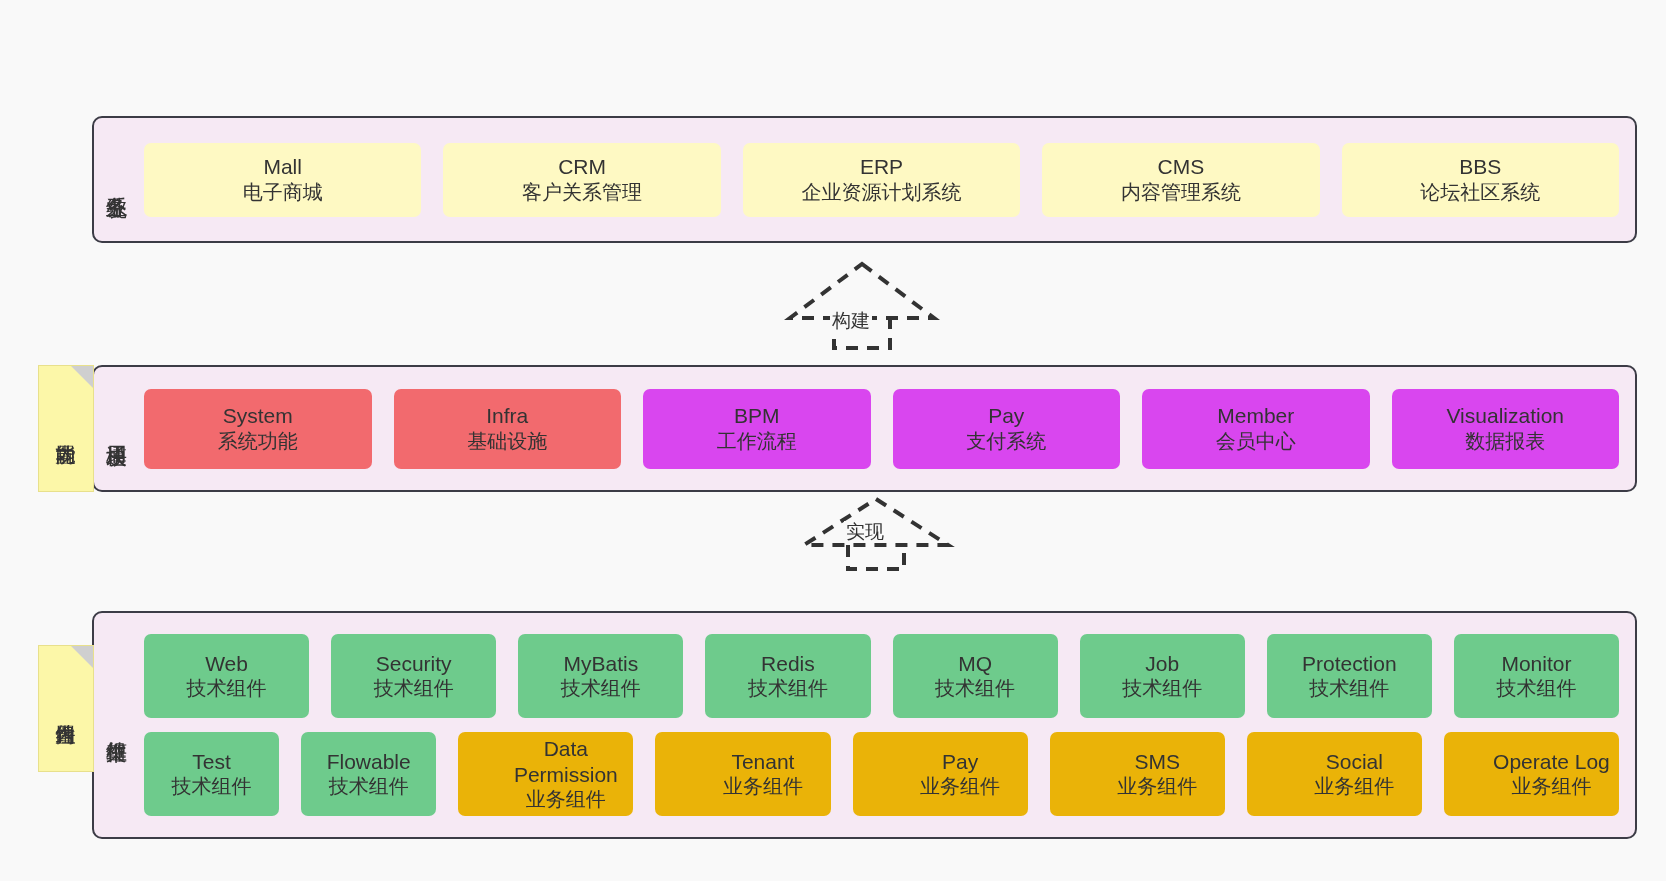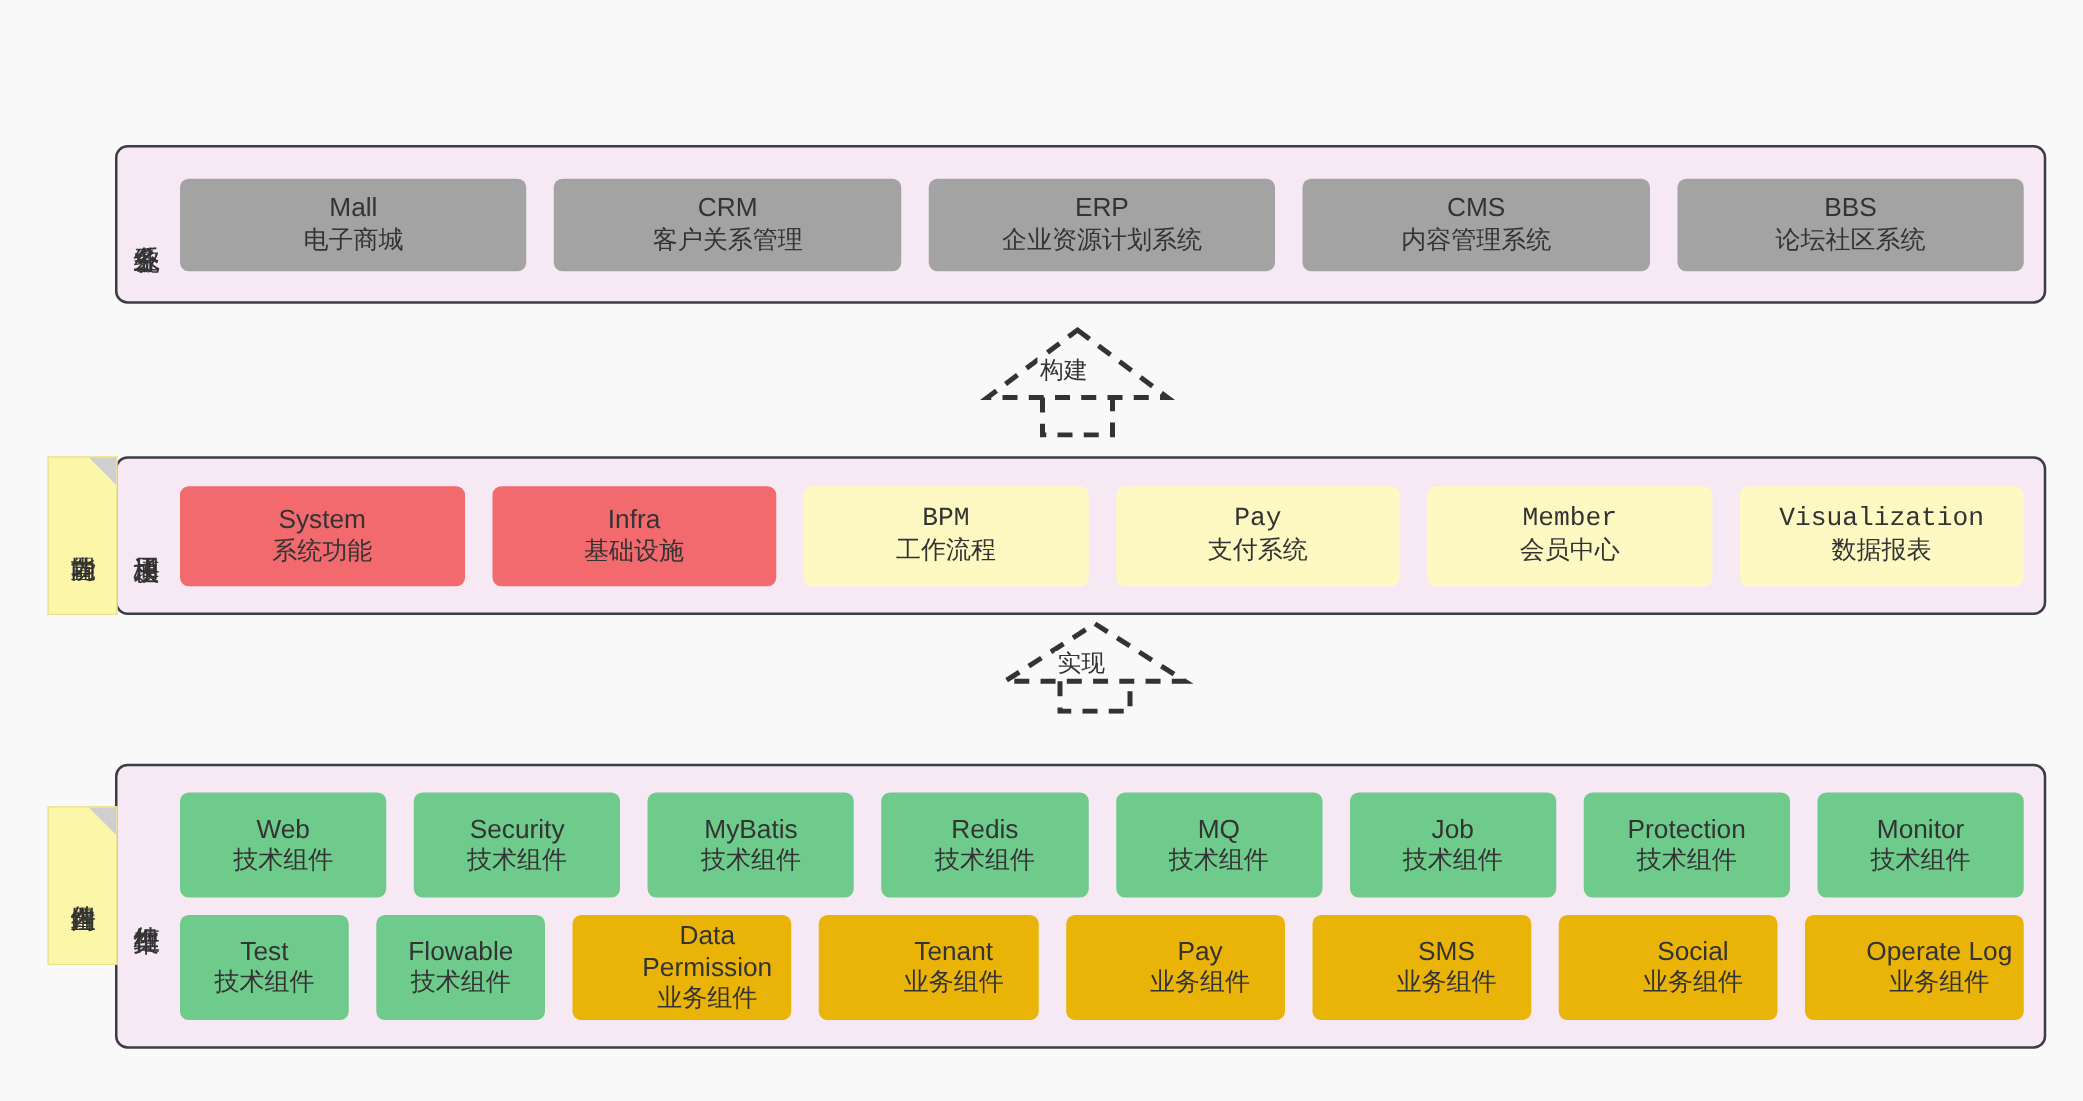--- a/index.html
+++ b/index.html
@@ -82,23 +82,23 @@
     line-height: 1.22;
     color: #333333;
   }
   .card .cn {
     font-size: 20px;
     line-height: 1.25;
     color: #333333;
     text-align: right;
   }
 
-  .card.blue   { background: #a3a3a3; }
+  .card.blue   { background: #fef9c3; }
   .card.red    { background: #F26A6E; }
-  .card.pink   { background: #fef9c3; font-family: Liberation Mono, monospace; }
+  .card.pink   { background: #d946ef; }
   .card.green  { background: #6ECB8C; }
   .card.ltgreen{ background: #eab308; padding-left: 44px; }
 
   
   #layer-business {
     left: 92px; top: 116px; width: 1545px; height: 127px;
   }
   #layer-business .card { height: 74px; }
 
   #layer-modules {
@@ -152,21 +152,21 @@
   .arrow-label {
     position: absolute;
     font-size: 19px;
     line-height: 1;
     color: #333333;
     background: #F9F9F9;
     padding: 1px 2px;
     white-space: nowrap;
   }
   #arrow-build { left: 782px; top: 258px; width: 160px; height: 92px; }
-  #arrow-build .arrow-label { left: 48px; top: 28px; }
+  #arrow-build .arrow-label { left: 48px; top: 52px; }
   #arrow-impl  { left: 796px; top: 493px; width: 160px; height: 78px; }
   #arrow-impl  .arrow-label { left: 48px; top: 28px; }
 </style>
 </head>
 <body>
 
 <div class="canvas">
 
   <div class="layer" id="layer-business">
     <div class="layer-title">业务系统</div>

